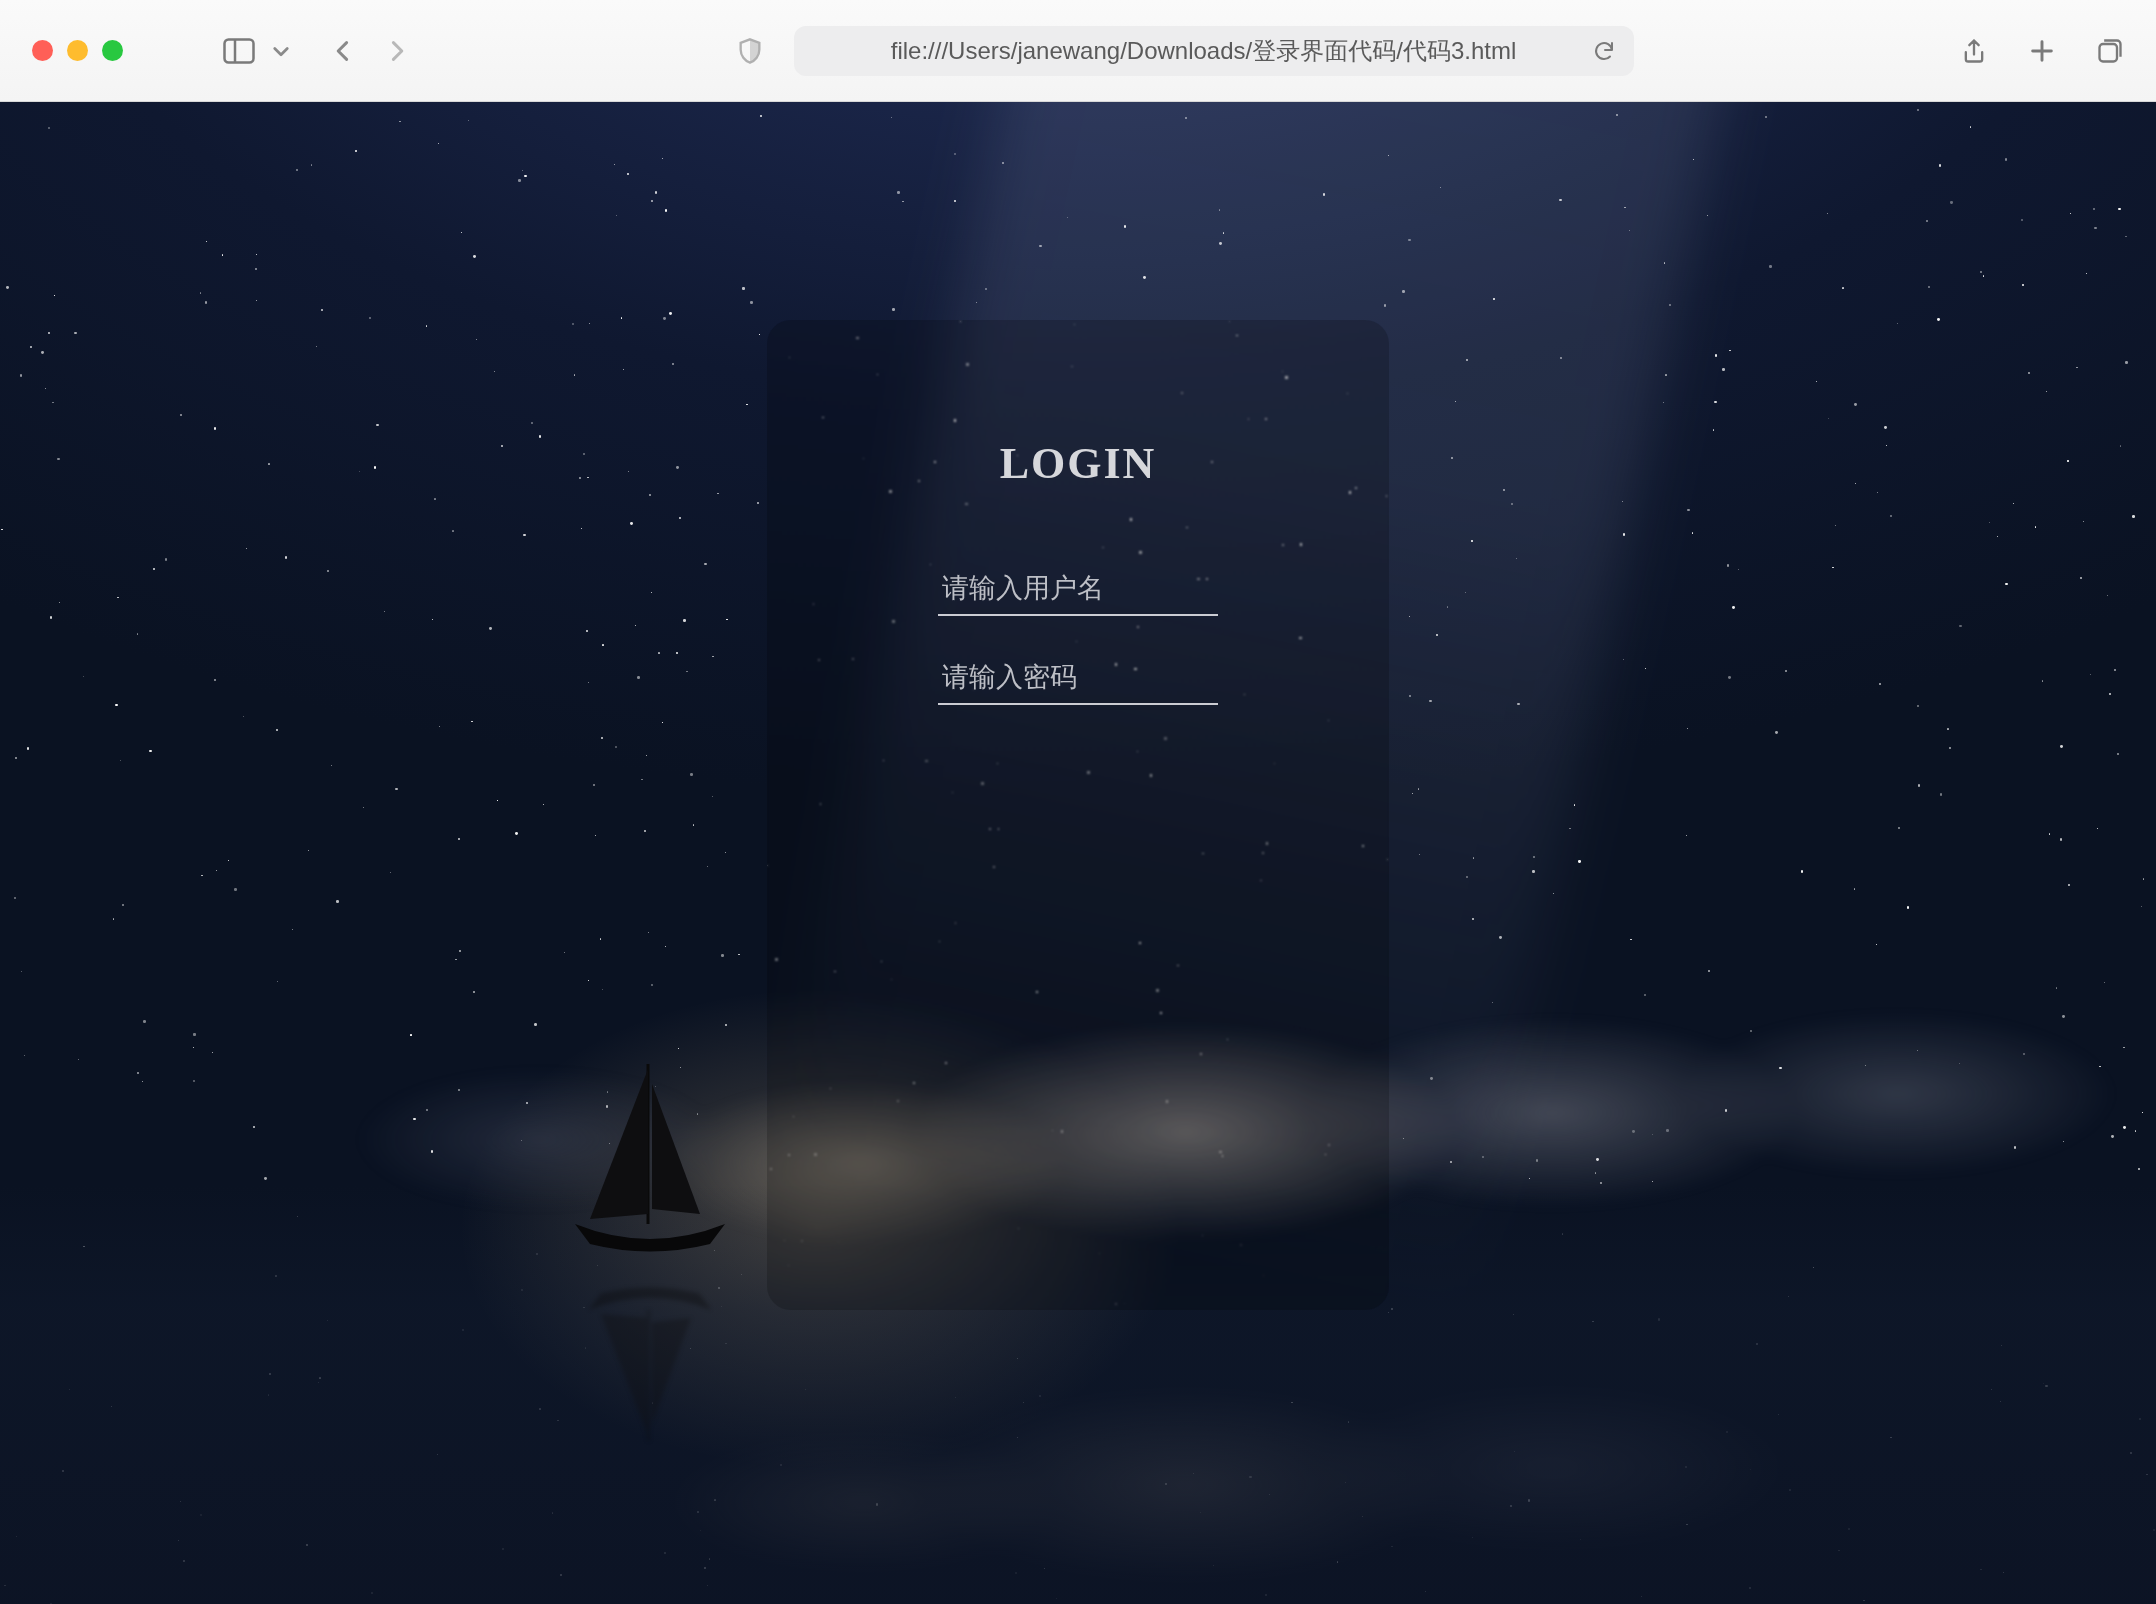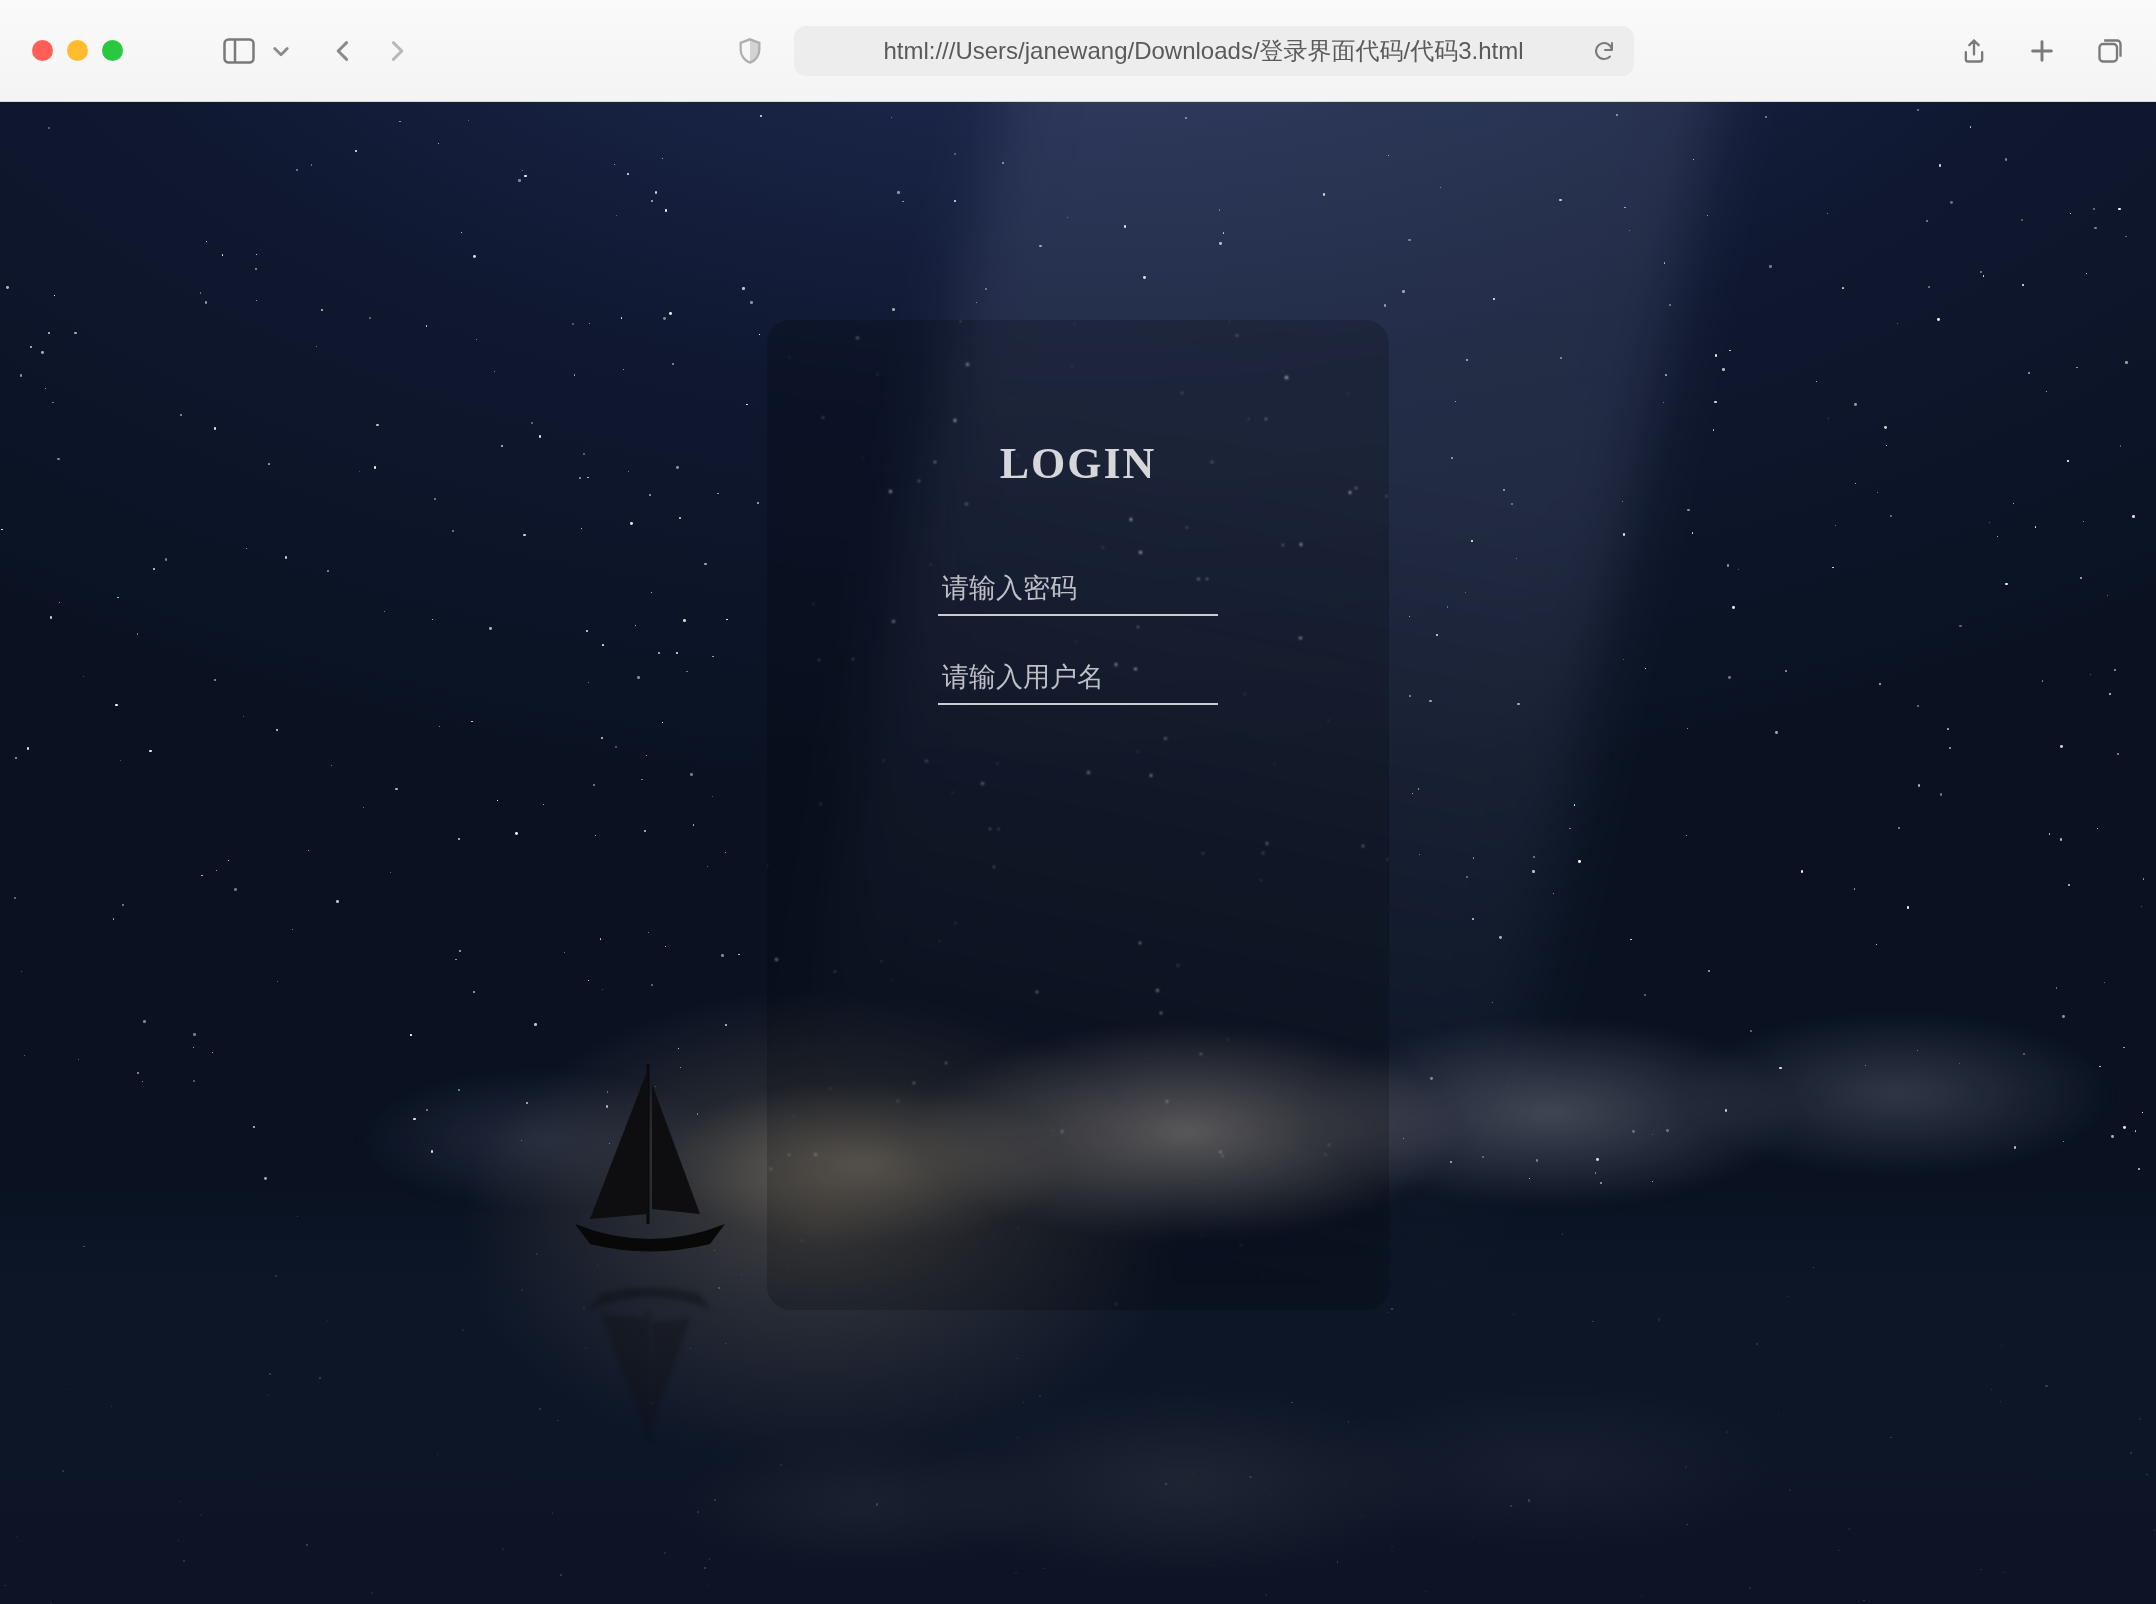--- a/index.html
+++ b/index.html
@@ -354,21 +354,21 @@
 
   <div class="chrome-center">
     <div class="shield-icon">
       <svg viewBox="0 0 24 24">
         <path d="M12 2l8 3v6c0 5-3.5 9.5-8 11-4.5-1.5-8-6-8-11V5l8-3z" fill="none" stroke="#b0b0b0" stroke-width="2"></path>
         <path d="M12 2l8 3v6c0 5-3.5 9.5-8 11V2z" fill="#b0b0b0" opacity="0.5"></path>
       </svg>
     </div>
 
     <div class="address-bar">
-      <span class="address-text">html:///Users/janewang/Downloads/登录界面代码/代码3.html</span>
+      <span class="address-text">file:///Users/janewang/Downloads/登录界面代码/代码3.html</span>
       <div class="reload-icon">
         <svg viewBox="0 0 24 24">
           <path d="M20 11a8 8 0 10-2 6.5M20 4v7h-7" fill="none" stroke="#7a7a7a" stroke-width="2" stroke-linecap="round" stroke-linejoin="round"></path>
         </svg>
       </div>
     </div>
   </div>
 
   <div class="chrome-right">
     <div class="chrome-icon">
@@ -1015,21 +1015,21 @@
       <path d="M88 15 L30 165 L88 160 Z" fill="#0e0e10"></path>
       <path d="M92 30 L140 160 L92 155 Z" fill="#0e0e10"></path>
       <path d="M15 170 Q90 200 165 170 L150 190 Q90 205 30 190 Z" fill="#080809"></path>
     </svg>
   </div>
 
   <div class="login-card">
     <h1 class="login-title">LOGIN</h1>
 
     <div class="input-wrap">
+      <input type="text" class="login-input" placeholder="请输入用户名" style="">
+    </div>
+
+    <div class="input-wrap">
       <input type="password" class="login-input" placeholder="请输入密码" style="">
     </div>
 
-    <div class="input-wrap">
-      <input type="text" class="login-input" placeholder="请输入用户名" style="">
-    </div>
-
   </div>
 </div>
 
 </body></html>

